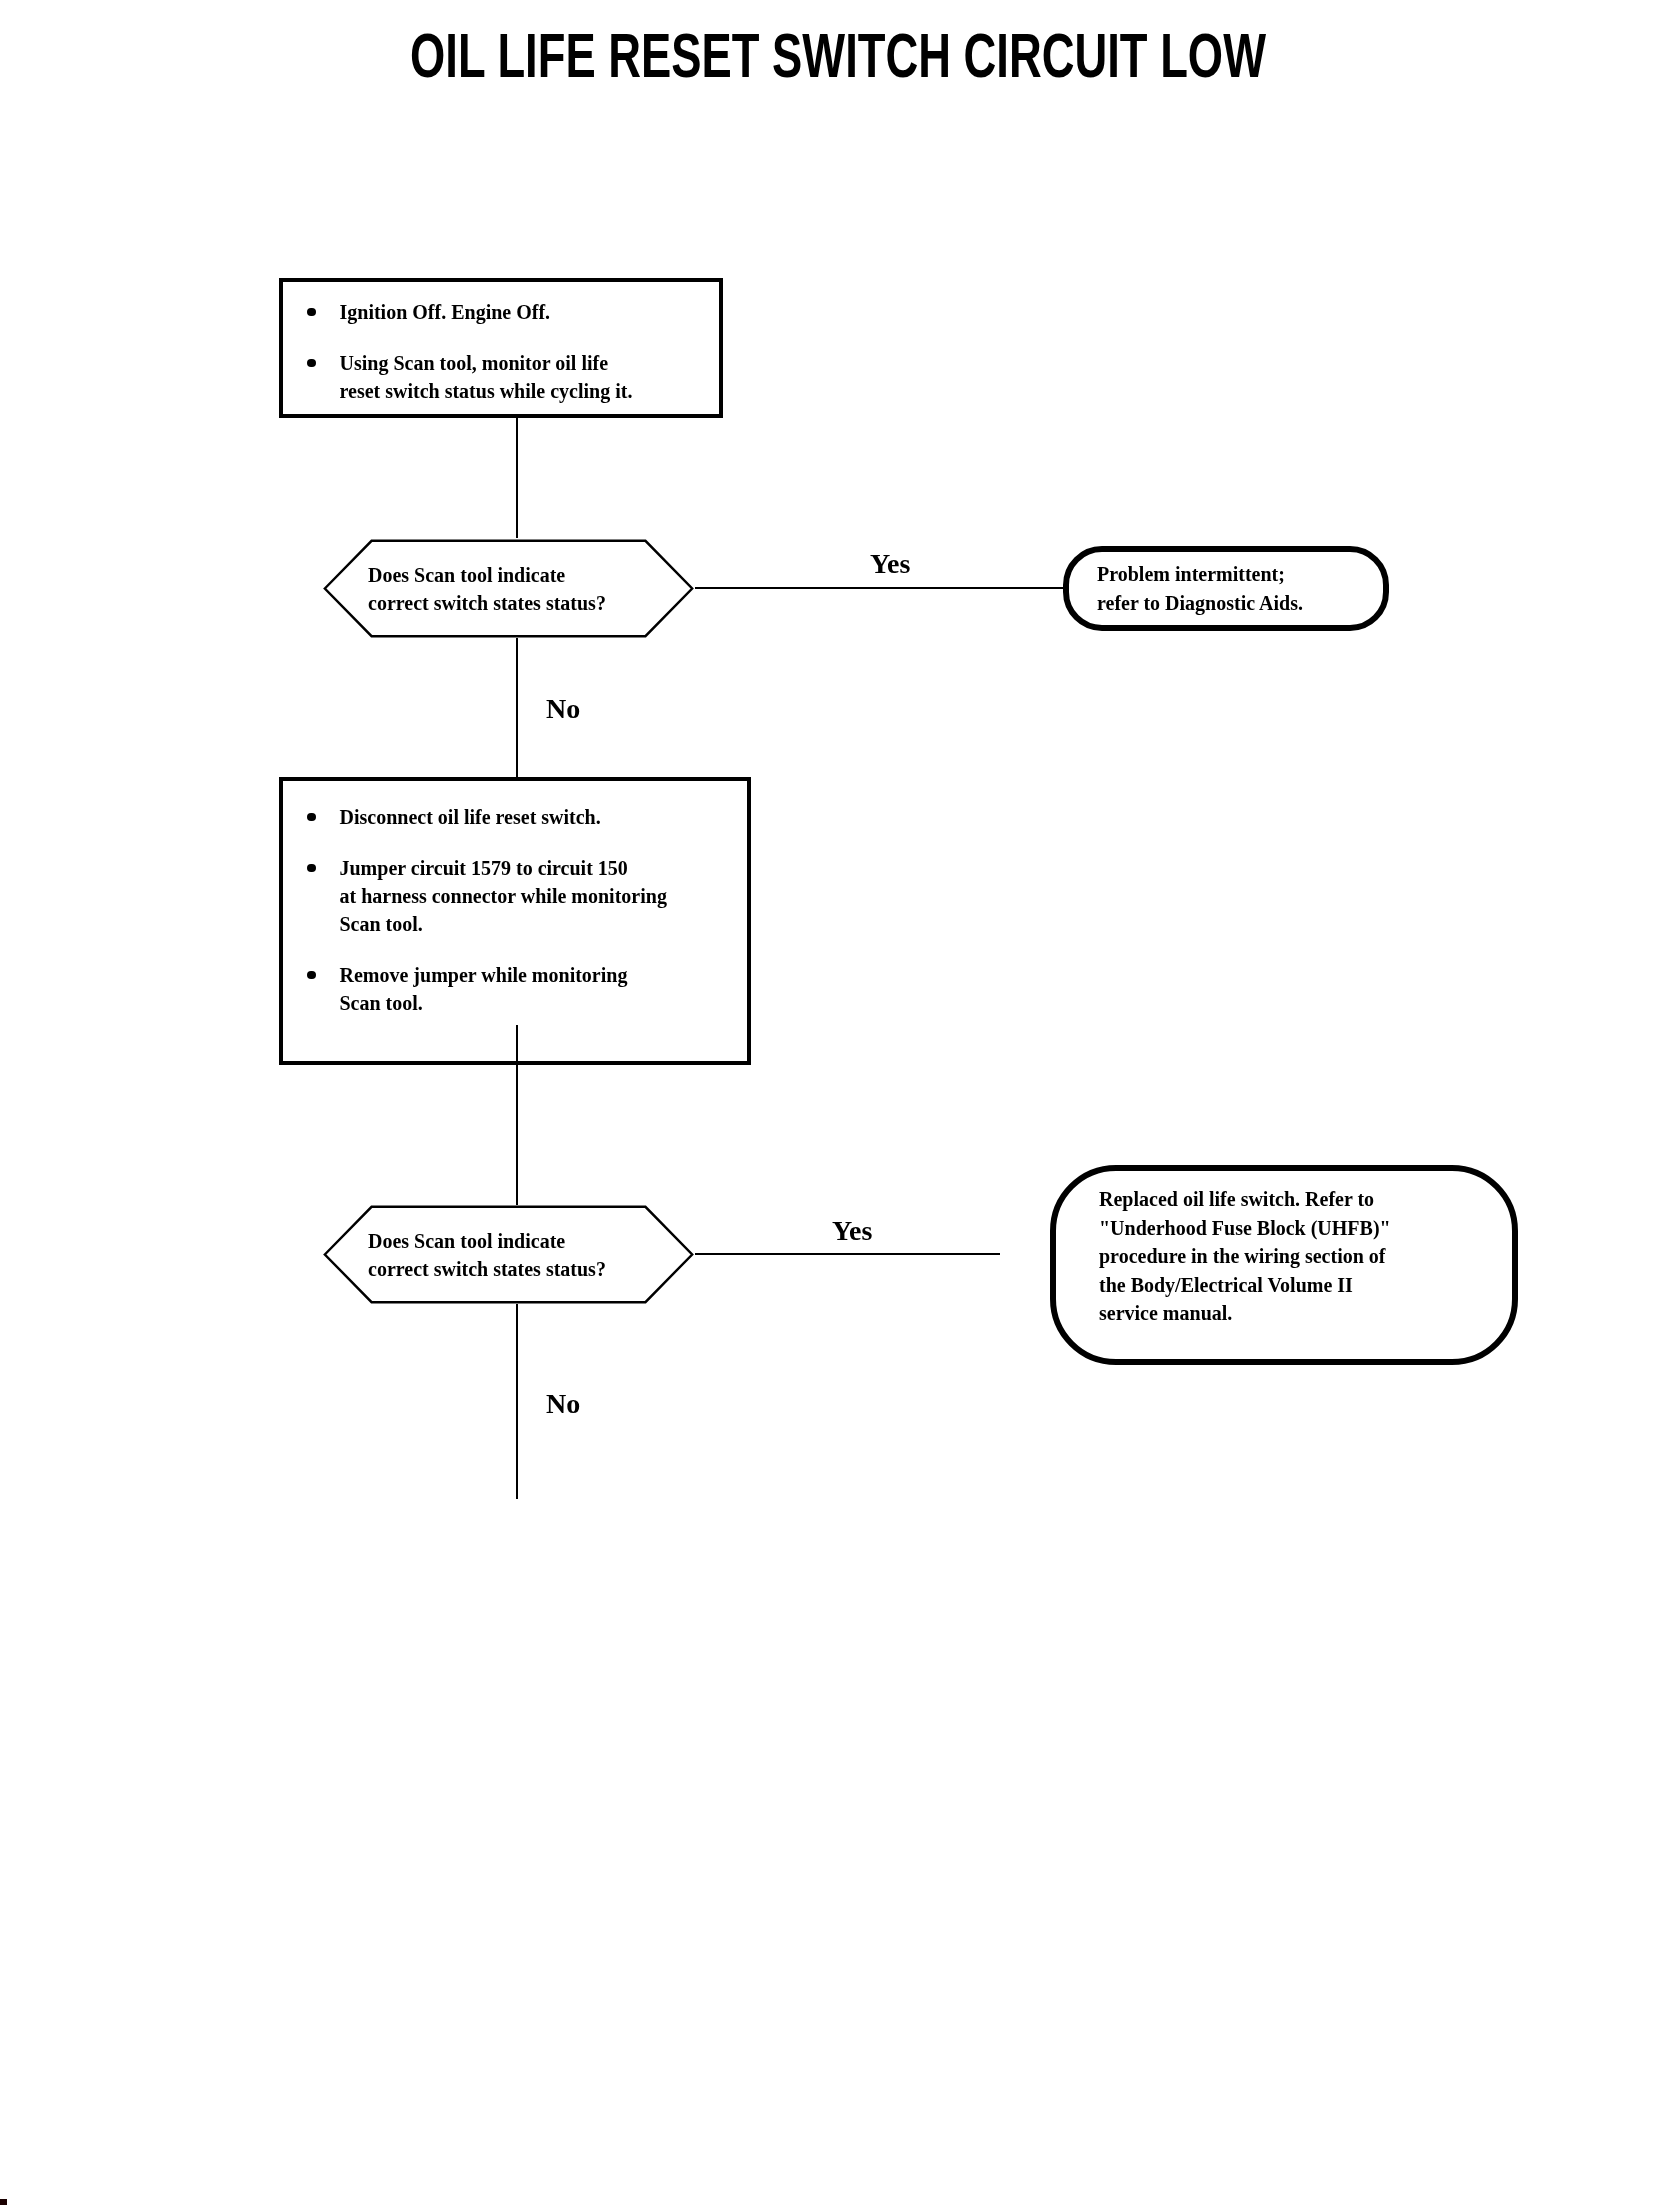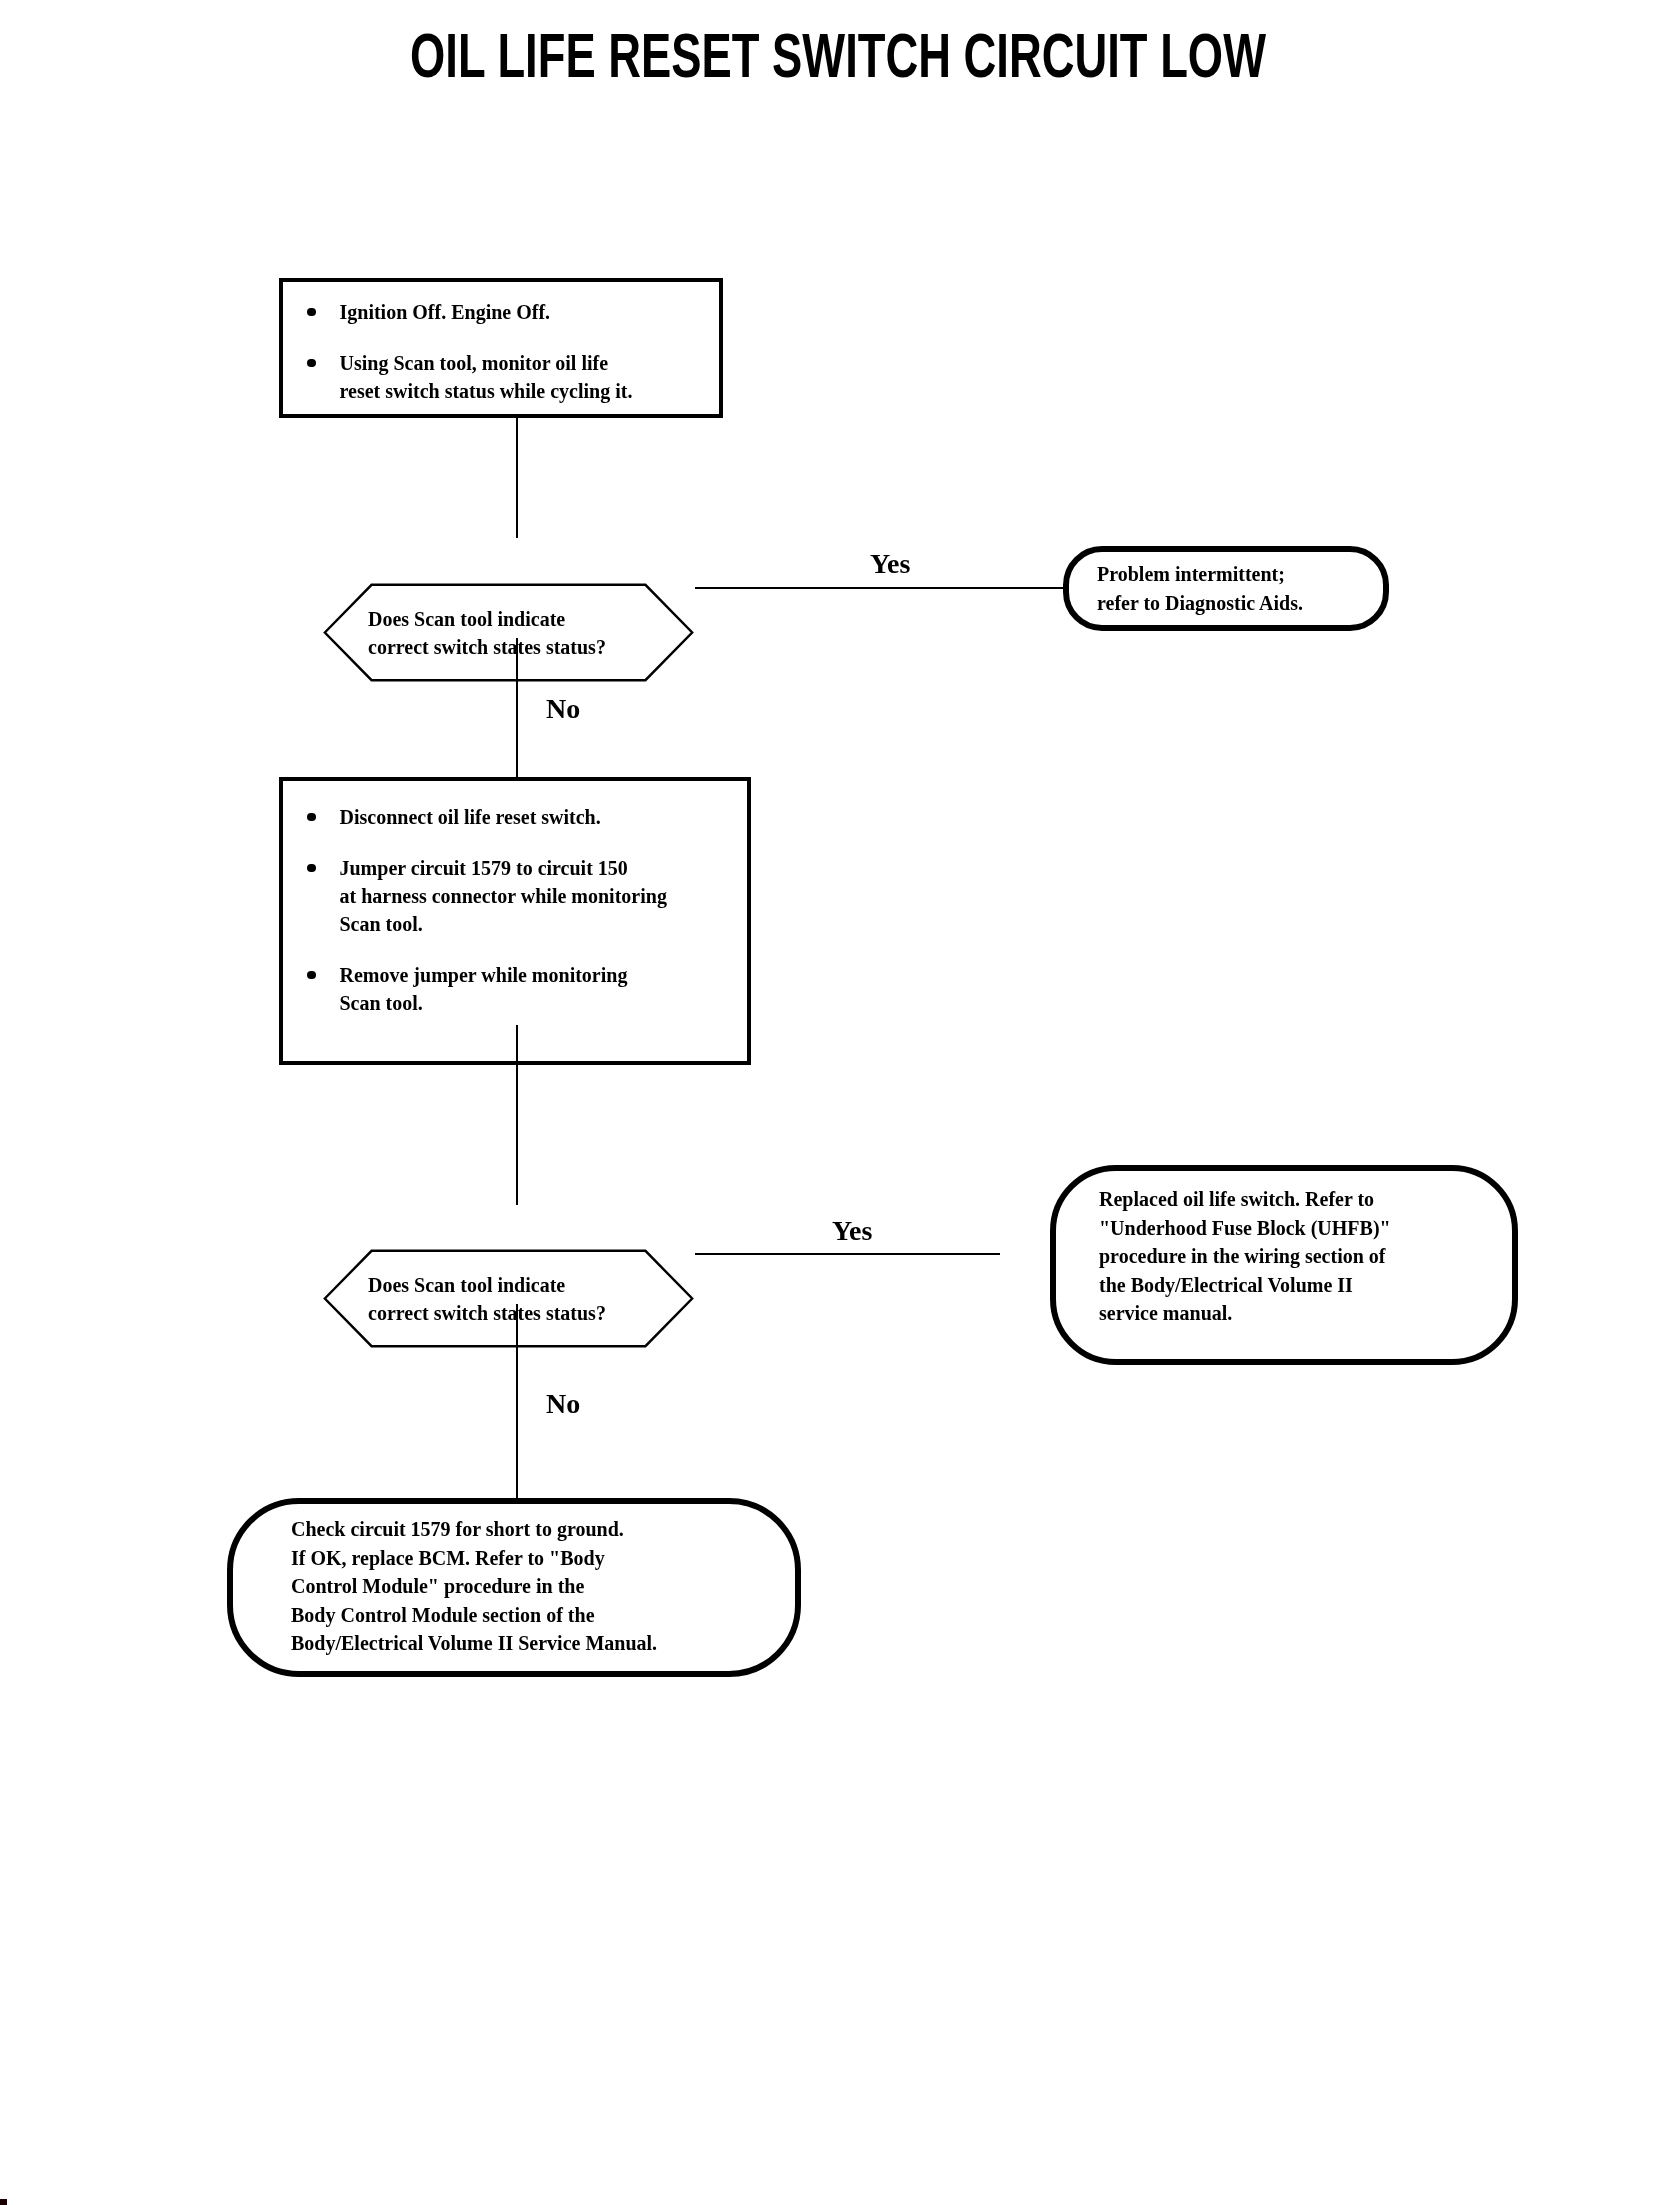--- a/index.html
+++ b/index.html
@@ -47,21 +47,21 @@
     background: #000;
     margin-top: 9.7px;
     margin-right: 24px;
   }
   .body-text {
     font-size: 20px;
     line-height: 28px;
     white-space: pre-line;
   }
   .round-box .body-text { line-height: 28.6px; }
-  .hex-wrap { position: absolute; width: 371px; height: 99px; margin-top: 44px; }
+  .hex-wrap { position: absolute; width: 371px; height: 99px; }
   .hex-wrap svg { position: absolute; top: 0; left: 0; }
   .hex-text {
     position: absolute;
     left: 45px;
     top: 22px;
   }
   .edge-label {
     position: absolute;
     font-size: 28px;
     line-height: 24px;
@@ -154,24 +154,17 @@
     <div class="body-text">Replaced oil life switch. Refer to
 "Underhood Fuse Block (UHFB)"
 procedure in the wiring section of
 the Body/Electrical Volume II
 service manual.</div>
   </div>
 
   <div class="vline" style="left:516px; top:1304px; height:195px;"></div>
   <div class="edge-label" style="left:546px; top:1392px;">No</div>
 
-  <div class="round-box" style="left:227px; top:1498px; width:574px; height:179px; border-radius:72px; padding:11px 6px 0 58px;">
-    <div class="body-text">Check circuit 1579 for short to ground.
-If OK, replace BCM. Refer to "Body
-Control Module" procedure in the
-Body Control Module section of the
-Body/Electrical Volume II Service Manual.</div>
-  </div>
 
   <div class="corner-artifact"></div>
 
 </div>
 
 
 </body></html>

